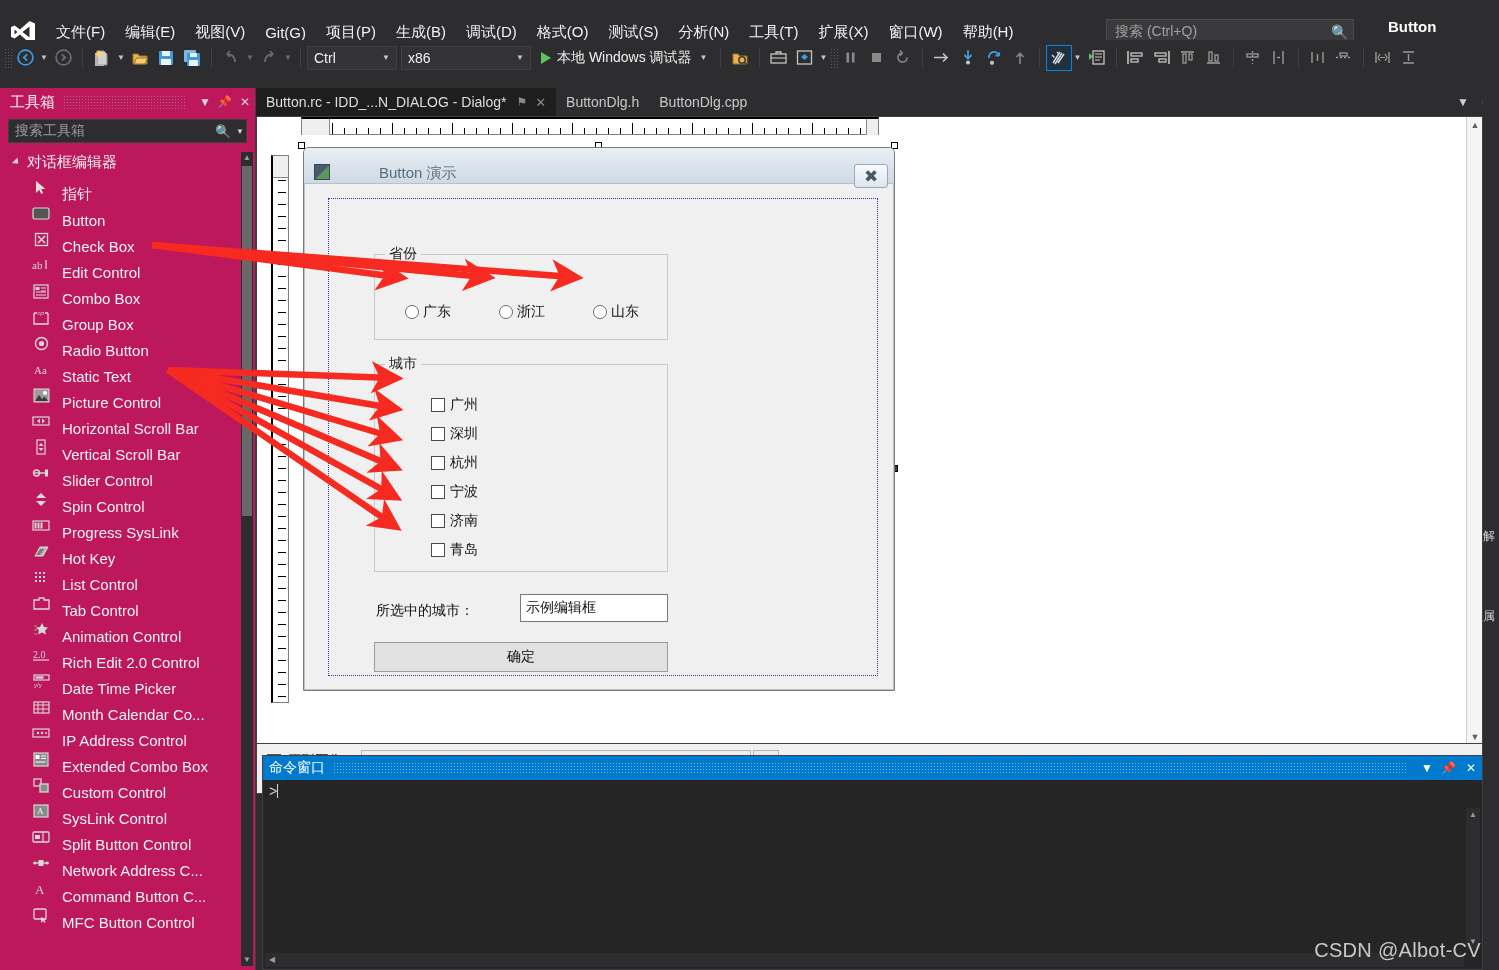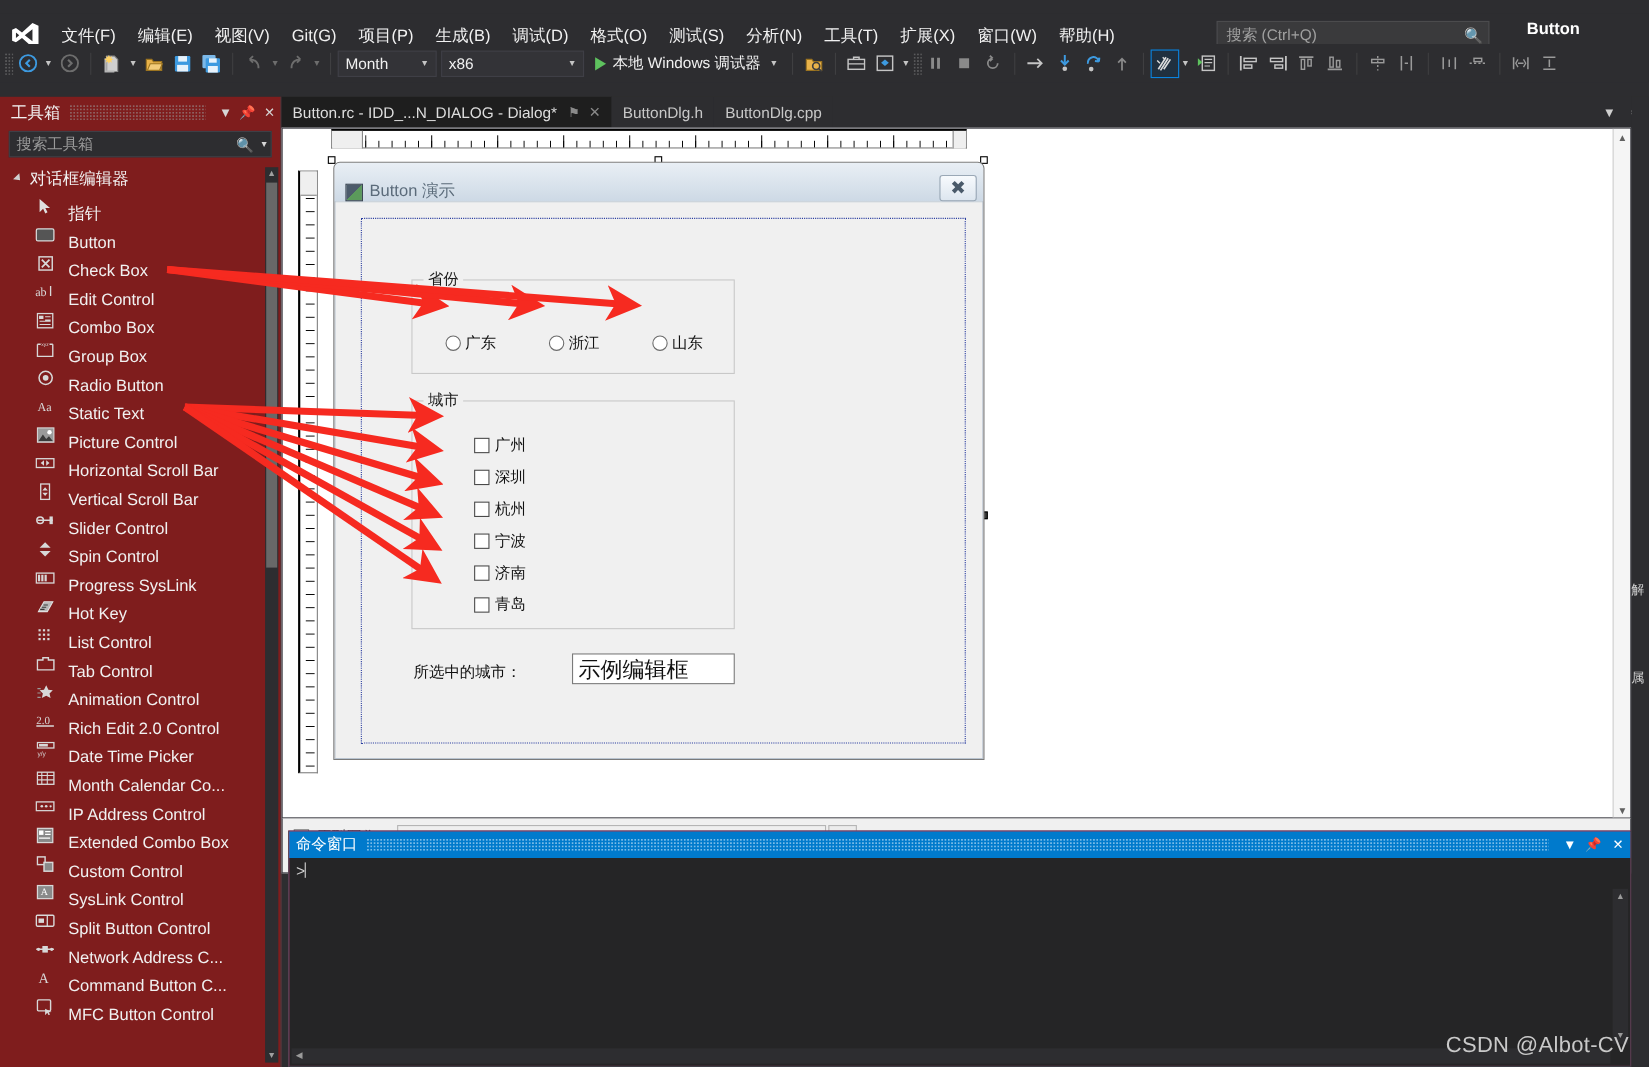--- a/index.html
+++ b/index.html
@@ -56,21 +56,21 @@
   }
   .tb-combo .cv { flex: 1; }
   .tb-combo .cc { font-size: 8px; color: #c5c5c5; margin-left: 8px; }
   .tb-run { display: flex; align-items: center; color: #f1f1f1; font-size: 14px; padding: 0 6px; }
   .play-tri { width:0;height:0;border-left:10px solid #5ec25e;border-top:6px solid transparent;border-bottom:6px solid transparent;margin-right:6px;}
   .tb-ico.sel { border: 1px solid #0a84e0; background: #20303f; }
 
   
   .toolbox {
     position: absolute; left: 0; top: 88px; width: 256px; height: 882px;
-    background: #7f1d1d; border-right: 1px solid #3f3f46;
+    background: #be185d; border-right: 1px solid #3f3f46;
   }
   .tbx-head { height: 28px; display: flex; align-items: center; padding-left: 10px; }
   .tbx-title { color: #f1f1f1; font-size: 15px; }
   .tbx-dots { flex: 1; height: 14px; margin: 0 8px; opacity: .55;
     background-image: radial-gradient(#9a9a9a 0.8px, transparent 0.9px);
     background-size: 3px 3px; }
   .tbx-btn { width: 20px; text-align: center; color: #d6d6d6; font-size: 12px; }
   .tbx-search {
     margin: 3px 8px 4px 8px; height: 24px; background: #2d2d30; border: 1px solid #3f3f46;
     display: flex; align-items: center;
@@ -148,22 +148,23 @@
   .sel-handle { position: absolute; width: 7px; height: 7px; border: 1px solid #000; background: #fff; }
   .sel-handle.filled { background: #3a3a3a; }
 
   .dlg {
     position: absolute; left: 46px; top: 30px; width: 592px; height: 544px;
     background: #f0f0f0; border: 1px solid #7a7a7a; border-radius: 6px 6px 0 0;
     box-shadow: 0 0 0 1px #b9c4d0 inset;
   }
   .dlg-title {
     height: 36px; background: linear-gradient(#e9eff5, #cdd9e5);
-    border-radius: 5px 5px 0 0; display: flex; align-items: flex-end; padding: 0 6px;
+    border-radius: 5px 5px 0 0; display: flex; align-items: flex-start; padding: 16px 6px;
     border-bottom: 1px solid #b6c2ce;
+    gap: 43px;
   }
   .dlg-ico { width: 16px; height: 16px; margin: 0 6px 0 4px;
     background: linear-gradient(135deg,#4c5b6b 50%, #5b9a5b 50%); border: 1px solid #3b4653; }
   .dlg-caption { color: #5b6b7a; font-size: 15px; }
   .dlg-close {
     margin-left: auto; width: 34px; height: 24px; border: 1px solid #9aa8b6; border-radius: 3px;
     background: linear-gradient(#f7fafd,#dde6ef); display:flex;align-items:center;justify-content:center;
     color: #4a5a6a; font-size: 17px; font-weight: bold;
   }
   .dlg-body { position: absolute; left: 0; top: 36px; right: 0; bottom: 0; }
@@ -180,21 +181,21 @@
   }
   .radio-row { position: absolute; display: flex; align-items: center; gap: 48px; }
   .rb { display: flex; align-items: center; font-size: 14px; color: #111; }
   .rb .cir { width: 14px; height: 14px; border: 1px solid #6b6b6b; border-radius: 50%;
     background: #fff; margin-right: 4px; }
   .cb-item { position: absolute; display: flex; align-items: center; font-size: 14px; color: #111; }
   .cb-item .sq { width: 14px; height: 14px; border: 1px solid #4a4a4a; background: #fff; margin-right: 5px; }
   .lbl-static { position: absolute; font-size: 14px; color: #111; }
   .editbox {
     position: absolute; background: #fff; border: 1px solid #7a7a7a;
-    font-size: 20px; color: #111; display: flex; align-items: center; padding-left: 5px;
+    font-size: 14px; color: #111; display: flex; align-items: center; padding-left: 5px;
   }
   .okbtn {
     position: absolute; background: #e1e1e1; border: 1px solid #9c9c9c;
     font-size: 14px; color: #111; display: flex; align-items: center; justify-content: center;
   }
 
   .design-vscroll {
     position: absolute; right: 0; top: 0; width: 16px; height: 628px; background: #f5f5f5;
     border-left: 1px solid #cfcfcf;
   }
@@ -346,21 +347,21 @@
     </div>
     <div class="tb-caret dim">▼</div>
     <div class="tb-ico dim">
       <svg width="18" height="18" viewBox="0 0 18 18">
           <path d="M5 13 C5 7 9 5 13 5 M13 5 l-3-3 M13 5 l-3 3" fill="none" stroke="#6d6d6d" stroke-width="1.7"></path>
         </svg>
     </div>
     <div class="tb-caret dim">▼</div>
     <div class="tb-sep"></div>
     <div class="tb-combo" style="width:90px;">
-      <span class="cv">Month</span>
+      <span class="cv">Ctrl</span>
       <span class="cc">▼</span>
     </div>
     <div class="tb-combo" style="width:130px;">
       <span class="cv">x86</span>
       <span class="cc">▼</span>
     </div>
     <div class="tb-run">
       <span class="play-tri"></span>
       <span>本地 Windows 调试器</span>
       <span class="cc" style="font-size:8px;color:#c5c5c5;margin-left:8px;">▼</span>
@@ -909,20 +910,21 @@
               <div class="cb-item" style="left: 56px; top: 176px;">
                 <span class="sq"></span>
                 <span>青岛</span>
               </div>
             </div>
         </div>
 
         <div class="lbl-static" style="left:72px; top:418px;">所选中的城市：</div>
         <div class="editbox" style="left:216px; top:410px; width:148px; height:28px;">示例编辑框</div>
 
+        <div class="okbtn" style="left:70px; top:458px; width:294px; height:30px;">确定</div>
       </div>
     </div>
 
     <div class="design-vscroll">
       <div class="ar">▲</div>
       <div class="ar bot">▼</div>
     </div>
   </div>
 
   <div class="protobar">

